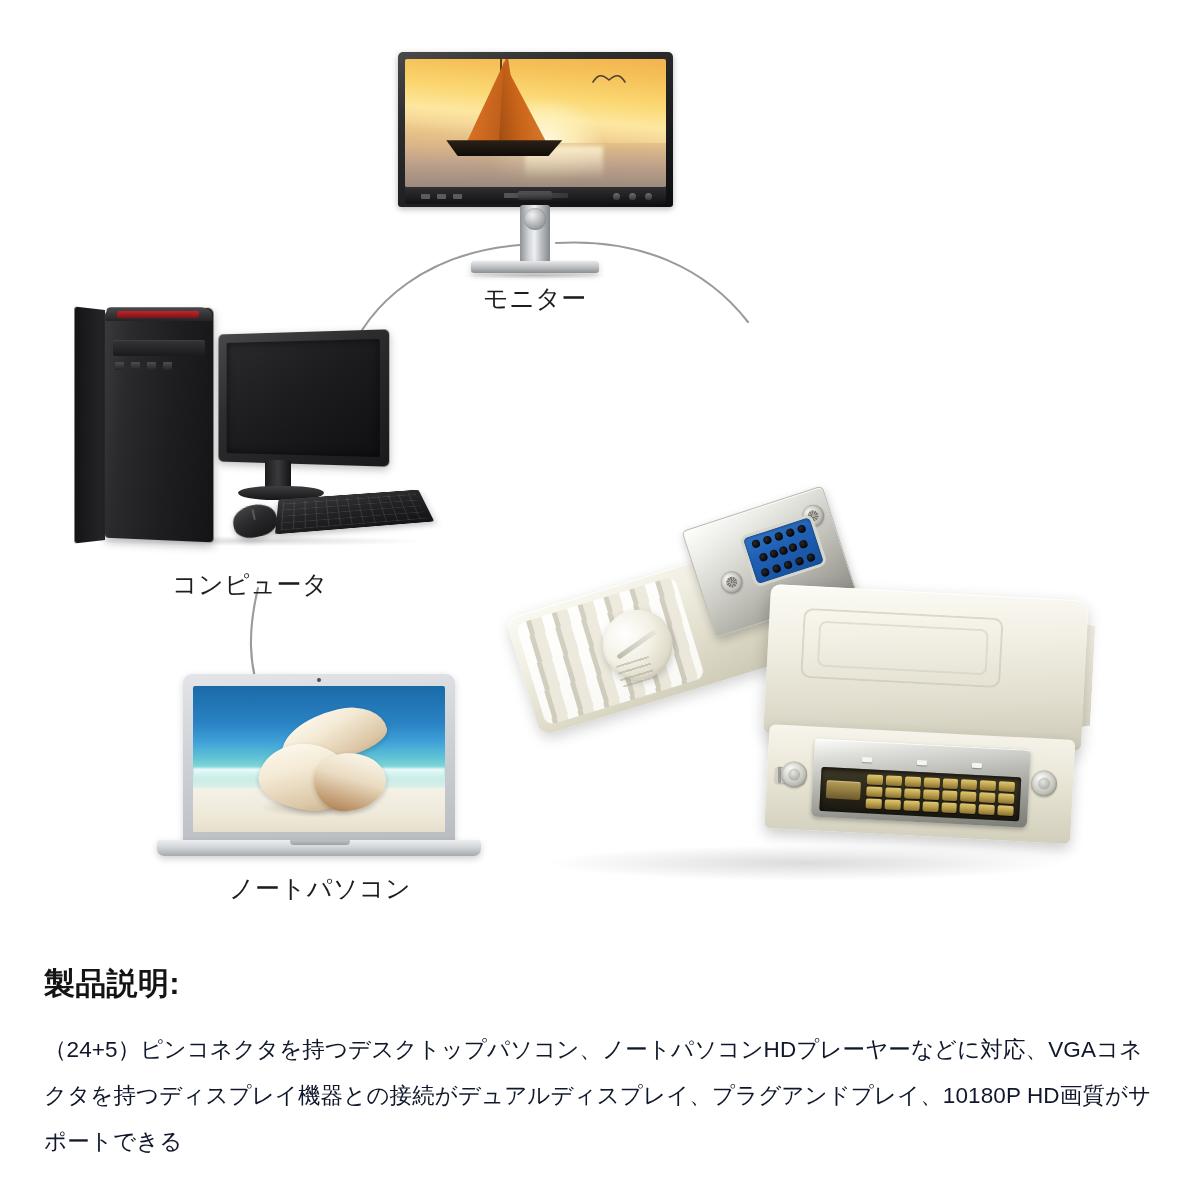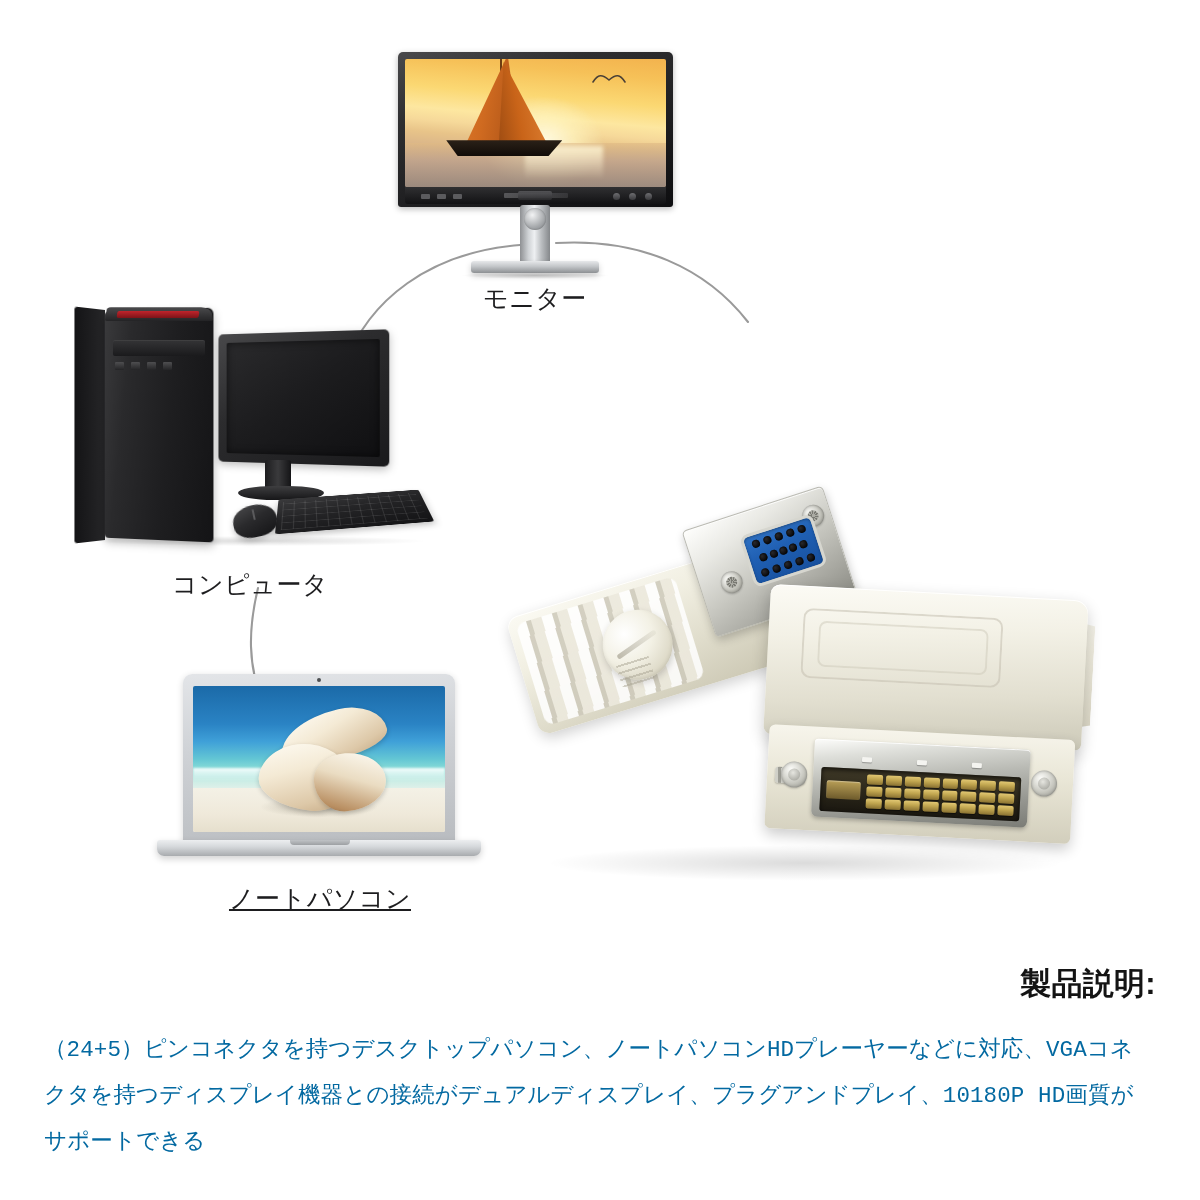--- a/index.html
+++ b/index.html
@@ -390,21 +390,21 @@
     background: linear-gradient(180deg,#eceef0 0%,#d5d8db 42%,#a8abae 100%);
     border-radius: 3px 3px 7px 7px;
     box-shadow: 0 3px 7px rgba(0,0,0,.18);
   }
   .lap-notch {
     position: absolute; left: 50%; transform: translateX(-50%); top: 172px;
     width: 60px; height: 5px;
     background: linear-gradient(180deg,#bfc2c5,#9da0a3);
     border-radius: 0 0 4px 4px;
   }
-  #laptop-label { margin-top: 14px; text-decoration: underline; }
+  #laptop-label { margin-top: 4px; }
 
   
   #adapter-photo {
     position: absolute; left: 505px; top: 515px;
     width: 620px; height: 400px;
   }
   
   .vga-unit {
     position: absolute; left: 10px; top: 10px;
     width: 340px; height: 200px;
@@ -589,29 +589,28 @@
     position: absolute;
     left: 44px; top: 963px; width: 1112px;
   }
   #desc-heading {
     font-size: 31px;
     font-weight: bold;
     color: #141414;
     letter-spacing: .01em;
     margin: 0 0 22px 0;
     font-family: "Liberation Sans", "DejaVu Sans", sans-serif;
-    text-align: right;
   }
   #desc-body {
     font-size: 22.5px;
     line-height: 2.05;
-    color: #0369a1;
+    color: #0f172a;
     margin: 0;
     letter-spacing: .005em;
-    font-family: Liberation Mono, monospace;
+    font-family: Liberation Sans, sans-serif;
   }
 </style>
 </head>
 <body>
 
 <div id="diagram-area">
 
   <svg id="connection-lines" viewBox="0 0 1200 950" xmlns="http://www.w3.org/2000/svg">
 
     <path d="M 345 365 C 368 300, 430 252, 520 245" fill="none" stroke="#9a9a9a" stroke-width="2.1" stroke-linecap="round"></path>

